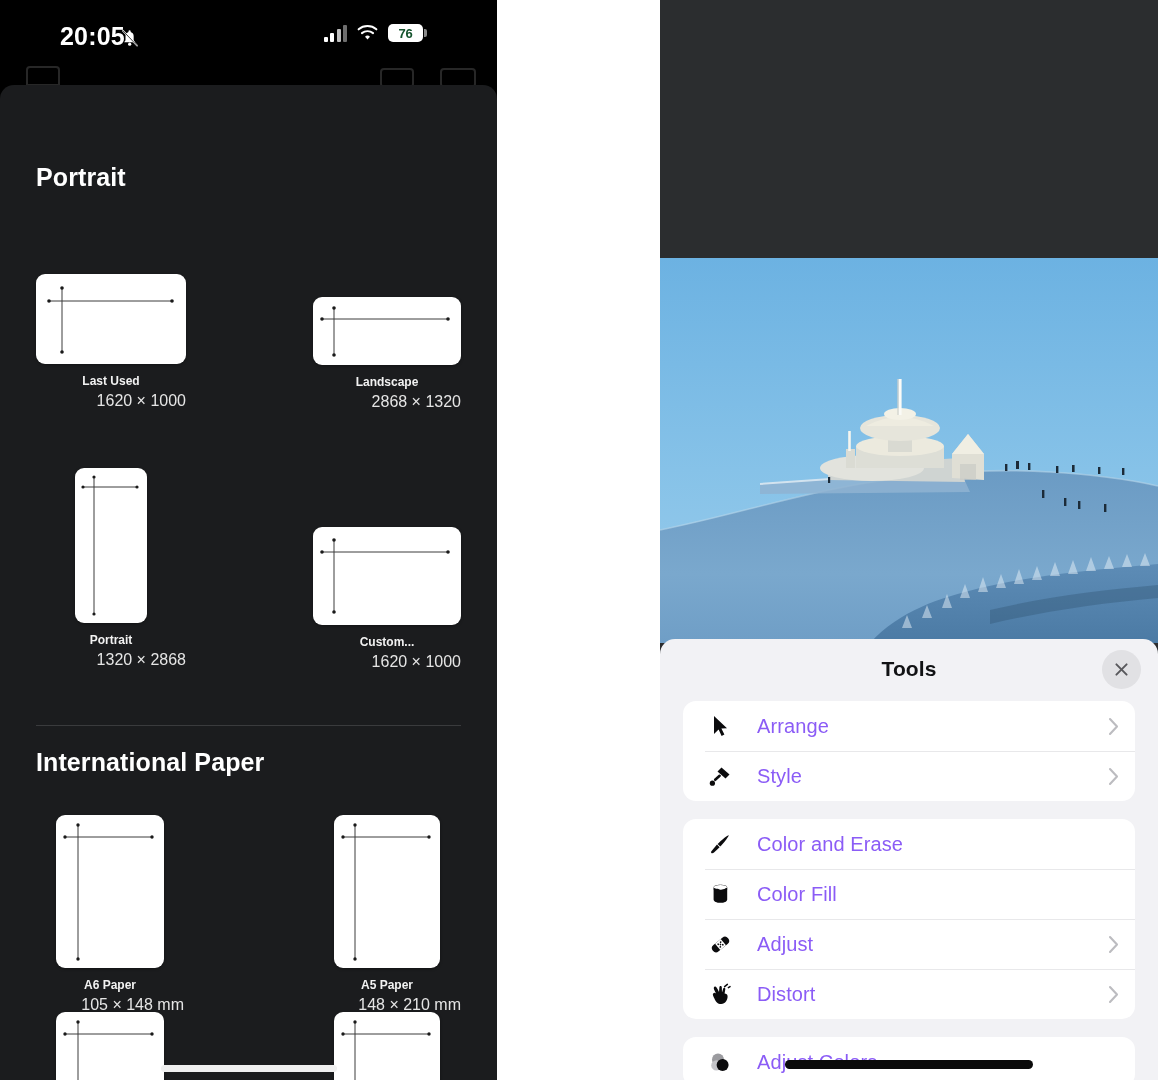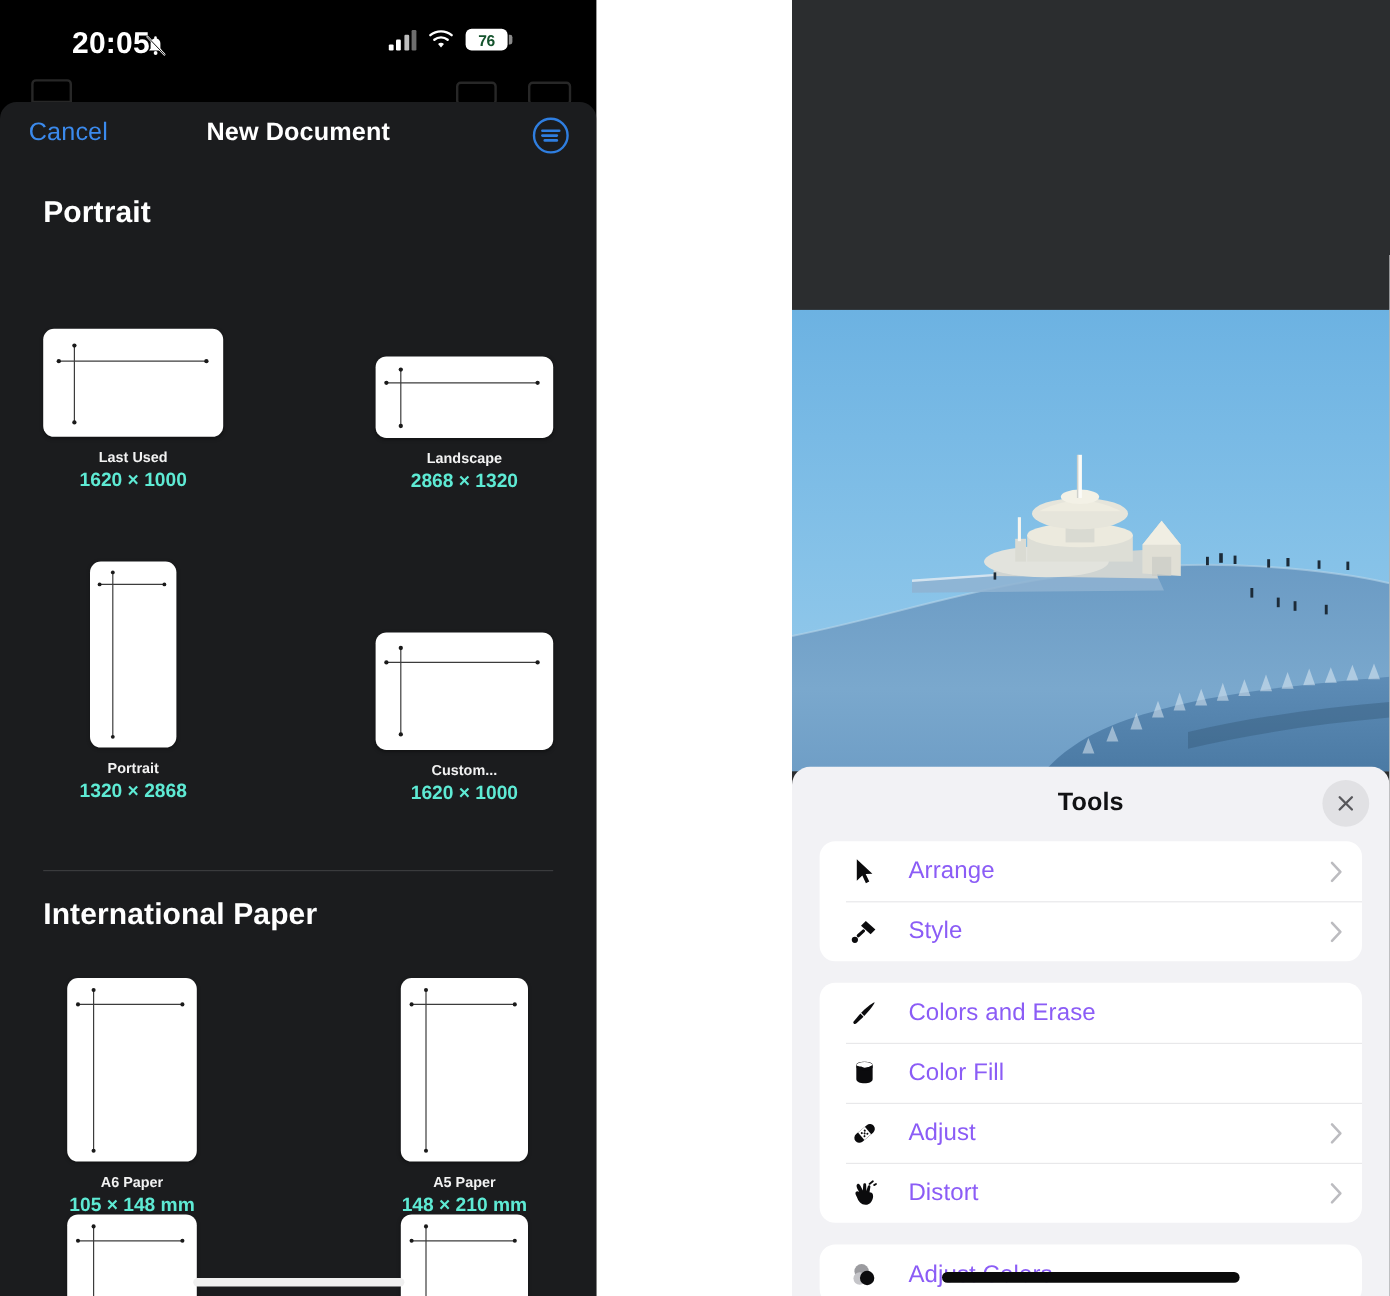--- a/index.html
+++ b/index.html
@@ -80,22 +80,22 @@
   .thumb {
     background:#ffffff; border-radius:9px; position:relative;
     box-shadow:0 1px 3px rgba(0,0,0,.35);
   }
   .thumb svg { position:absolute; left:0; top:0; width:100%; height:100%; }
   .p-name {
     text-align:center; font-size:12px; font-weight:700;
     color:#f2f2f2; margin-top:10px; white-space:nowrap;
   }
   .p-dims {
-    text-align:center; font-size:16px; color:#5eead4;
-    margin-top:4px; white-space:nowrap;font-weight:bold;
+    text-align:right; font-size:16px; color:#e5e5e5;
+    margin-top:4px; white-space:nowrap;
   }
   .home-bar-light {
     position:absolute; left:50%; transform:translateX(-50%);
     bottom:8px; width:176px; height:7px; border-radius:4px; background:#f0f0f0;
   }
 
   
   .right-panel {
     position:absolute; left:660px; top:0; width:498px; height:1080px;
     background:#2b2d2f; overflow:hidden;
@@ -177,30 +177,20 @@
     </div>
 
     <div class="bg-hint">
       <i style="left:26px; top:6px; width:34px; height:20px; border-radius:4px 4px 0 0;"></i>
       <i style="left:380px; top:8px; width:34px; height:20px; border-radius:4px;"></i>
       <i style="left:440px; top:8px; width:36px; height:20px; border-radius:4px;"></i>
     </div>
 
     <div class="sheet">
 
-      <div class="navbar">
-        <div class="nav-cancel">Cancel</div>
-        <div class="nav-title">New Document</div>
-        <svg class="nav-list-btn" viewBox="0 0 32 32">
-          <circle cx="16" cy="16" r="14" fill="none" stroke="#2f7ee0" stroke-width="2"></circle>
-          <line x1="9" y1="12" x2="23" y2="12" stroke="#2f7ee0" stroke-width="2.2" stroke-linecap="round"></line>
-          <line x1="9" y1="16" x2="21" y2="16" stroke="#2f7ee0" stroke-width="2.2" stroke-linecap="round"></line>
-          <line x1="11" y1="20" x2="21" y2="20" stroke="#2f7ee0" stroke-width="2.2" stroke-linecap="round"></line>
-        </svg>
-      </div>
 
       <div class="scroll-area">
 
         <div class="section-title">Portrait</div>
 
         <div class="grid" style="height:515px;">
 
           <div class="preset" style="left:36px; top:82px; width:150px;">
             <div class="thumb" style="width:150px; height:90px;">
               <svg viewBox="0 0 150 90" preserveAspectRatio="none">
@@ -461,21 +451,21 @@
       </div>
 
       <div class="tool-group">
         <div class="tool-row">
           <span class="tool-ico">
             <svg width="22" height="22" viewBox="0 0 22 22">
               <path d="M19.6 2.2 C17 3.4 12 7.4 8.6 11 L11.2 13.6 C14.6 10.2 18.6 5.2 19.8 2.6 Z" fill="#0b0b0d"></path>
               <path d="M8 11.6 L10.6 14.2 L5 19.6 C3.4 21 1.6 20.2 2.2 18.4 Z" fill="#0b0b0d"></path>
             </svg>
           </span>
-          <span class="tool-label">Colors and Erase</span>
+          <span class="tool-label">Color and Erase</span>
         </div>
         <div class="tool-row">
           <span class="tool-ico">
             <svg width="17" height="22" viewBox="0 0 17 22">
               <path d="M1.6 4.4 C1.6 2.8 4.6 1.8 8.4 1.8 C12.2 1.8 15.2 2.8 15.2 4.4 L15.2 16.4 C15.2 18.4 12.2 19.8 8.4 19.8 C4.6 19.8 1.6 18.4 1.6 16.4 Z" fill="#0b0b0d"></path>
               <ellipse cx="8.4" cy="4.4" rx="6.8" ry="2.3" fill="#fff"></ellipse>
               <path d="M1.8 4.6 C3 6.4 5.4 5.2 7.2 6.6 C9.2 8.2 12.6 6 15.1 4.6 L15.1 7 C12.6 8.4 9.2 10.4 7.2 8.8 C5.4 7.4 3 8.6 1.8 6.8 Z" fill="#0b0b0d"></path>
             </svg>
           </span>
           <span class="tool-label">Color Fill</span>

